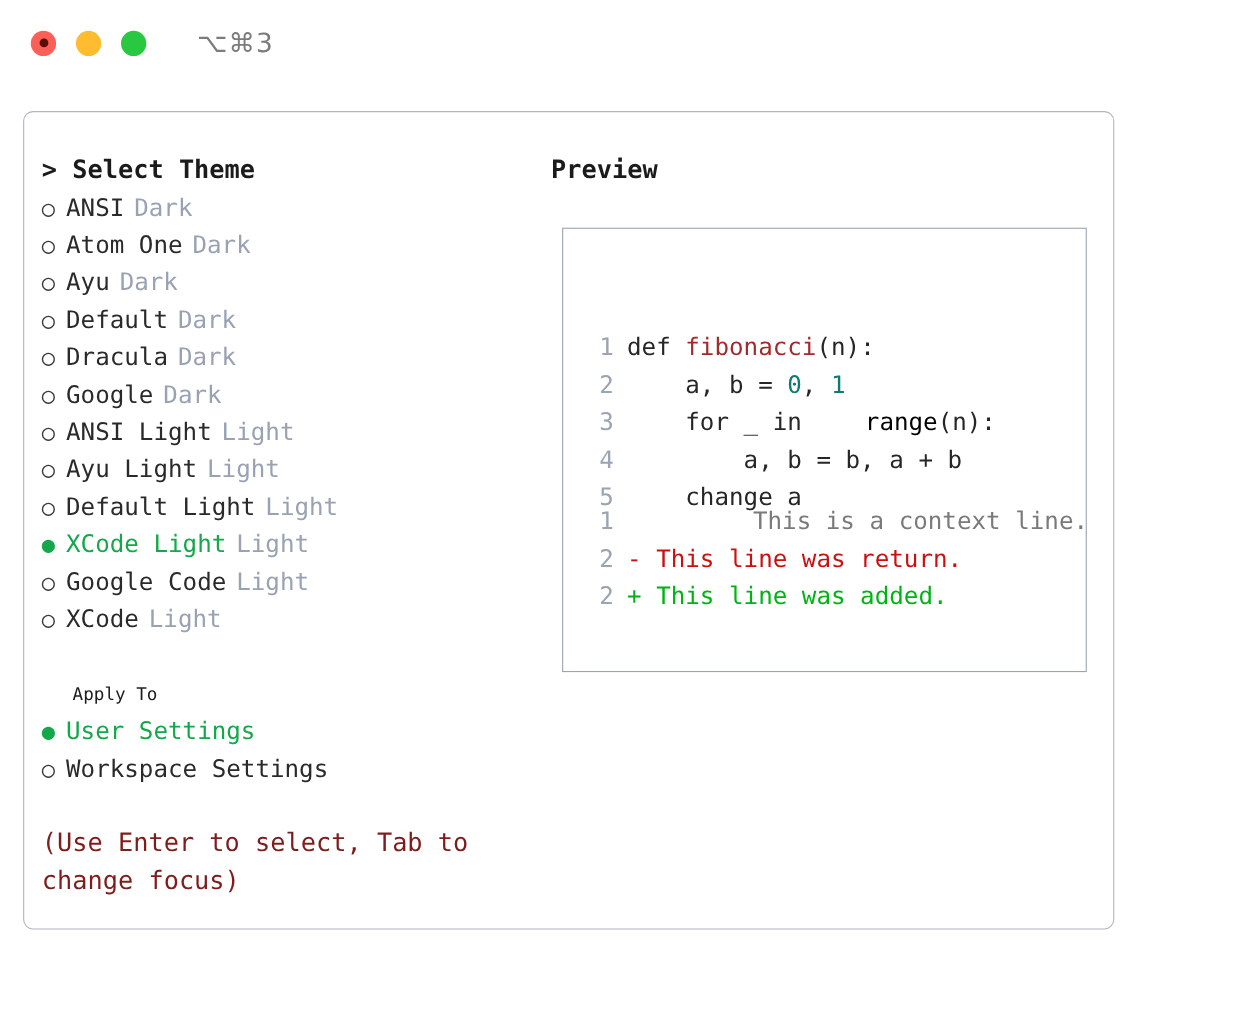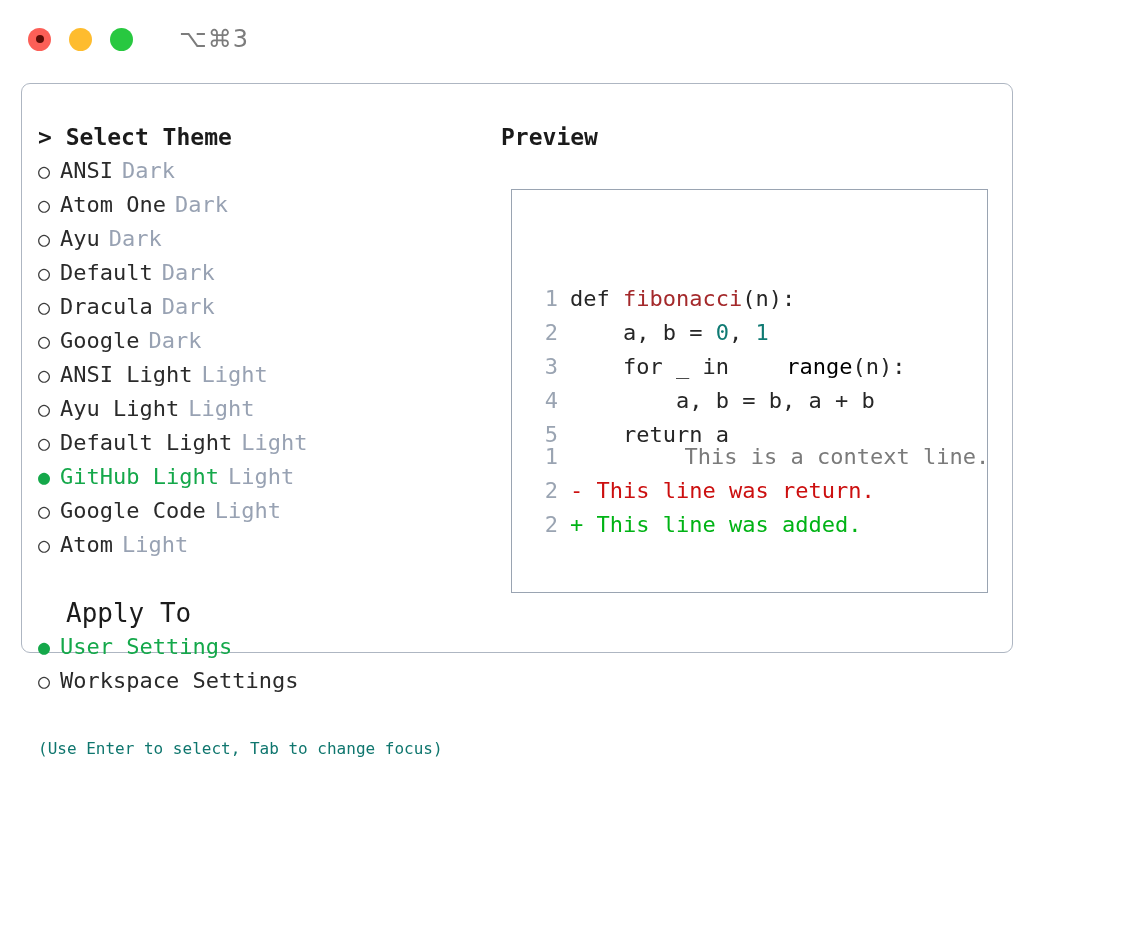--- a/index.html
+++ b/index.html
@@ -64,23 +64,23 @@
     font-size: 24px;
     letter-spacing: 1px;
     font-family: "DejaVu Sans", "Liberation Sans", sans-serif;
     white-space: pre;
   }
 
   
   #main-panel {
     position: absolute;
     left: 21px;
-    top: 83px;
+    top: 101px;
     width: 992px;
-    height: 570px;
+    height: 744px;
     border: 1.6px solid #aeb6c2;
     border-radius: 9px;
     box-sizing: border-box;
     background: #ffffff;
   }
 
   .column-left {
     position: absolute;
     left: 16px;
     top: 36px;
@@ -131,32 +131,32 @@
   }
   .opt-row.selected .opt-name {
     color: #14a84a;
   }
   .opt-kind {
     color: #98a2b3;
     margin-left: 9px;
   }
 
   .apply-heading {
-    font-size: 26px;
+    font-size: 16px;
     color: #1b1b1b;
     line-height: 34px;
     height: 34px;
     padding-left: 28px;
     white-space: pre;
   }
   .spacer-row { height: 34px; }
 
   #hint-text {
-    color: #0f766e;
-    font-size: 16px;
+    color: #7f1d1d;
+    font-size: 23px;
     line-height: 34px;
     width: 410px;
     white-space: pre-wrap;
   }
 
   
   #preview-box {
     position: absolute;
     left: 489px;
     top: 105px;
@@ -259,31 +259,31 @@
           <span class="opt-name">Ayu Light</span>
           <span class="opt-kind">Light</span>
         </li>
         <li class="opt-row">
           <span class="bullet">○</span>
           <span class="opt-name">Default Light</span>
           <span class="opt-kind">Light</span>
         </li>
         <li class="opt-row selected">
           <span class="bullet sel">●</span>
-          <span class="opt-name">GitHub Light</span>
+          <span class="opt-name">XCode Light</span>
           <span class="opt-kind">Light</span>
         </li>
         <li class="opt-row">
           <span class="bullet">○</span>
           <span class="opt-name">Google Code</span>
           <span class="opt-kind">Light</span>
         </li>
         <li class="opt-row">
           <span class="bullet">○</span>
-          <span class="opt-name">Atom</span>
+          <span class="opt-name">XCode</span>
           <span class="opt-kind">Light</span>
         </li>
       </ul>
 
       <div class="spacer-row"></div>
 
       <div class="apply-heading">Apply To</div>
 
       <ul class="apply-list">
         <li class="opt-row selected">
@@ -330,21 +330,21 @@
           <span class="code-text">(n):</span>
         </div>
 
         <div class="code-line">
           <span class="ln">4</span>
           <span class="code-text">        a, b = b, a + b</span>
         </div>
 
         <div class="code-line">
           <span class="ln">5</span>
-          <span class="code-text">    return a</span>
+          <span class="code-text">    change a</span>
         </div>
 
         <div class="diff-gap"></div>
 
         <div class="code-line">
           <span class="ln">1</span>
           <span class="diff-ctx">  </span>
           <span class="diff-ctx">This is a context line.</span>
         </div>
 

